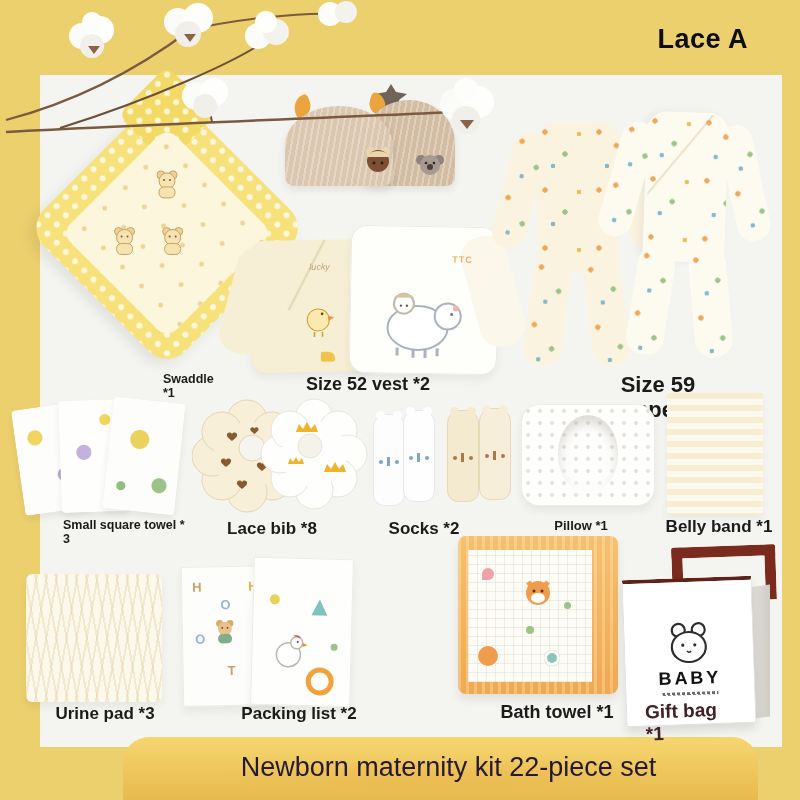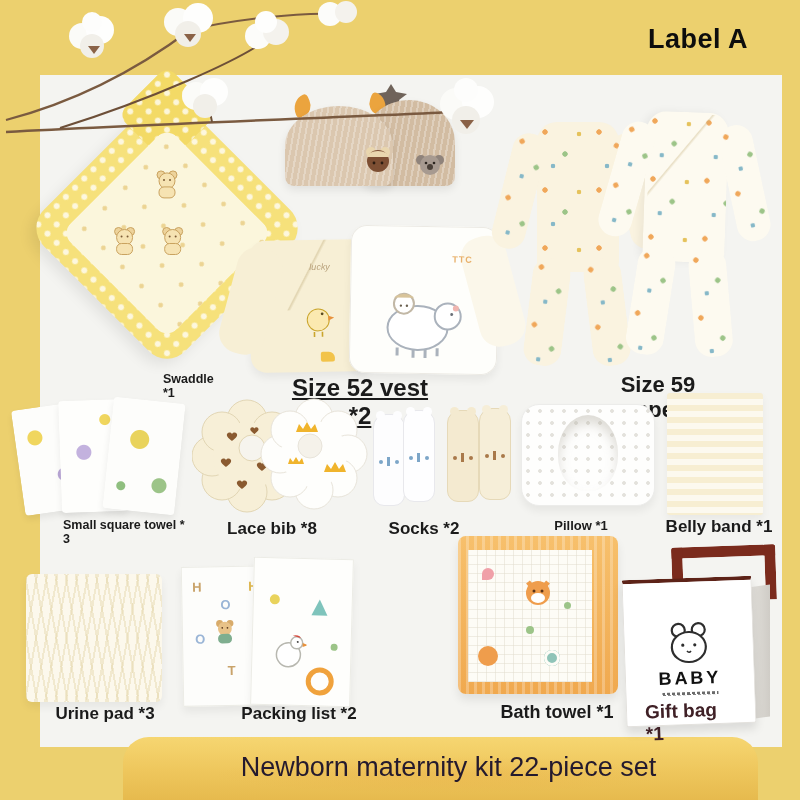--- a/index.html
+++ b/index.html
@@ -72,21 +72,21 @@
       <circle cx="456" cy="104" r="16" fill="#fbfbf8"></circle>
         <circle cx="478" cy="102" r="16" fill="#fefefd"></circle>
         <circle cx="466" cy="120" r="14" fill="#f1efe9"></circle>
         <circle cx="466" cy="90" r="12" fill="#fdfdfc"></circle>
       <path d="M88 46 l6 8 l6-8 z" fill="#8a6247"></path>
         <path d="M184 34 l6 8 l6-8 z" fill="#8a6247"></path>
         <path d="M460 120 l7 9 l7-9 z" fill="#8a6247"></path>
     </g>
   </svg>
 
-  <div id="badge">Label A</div>
+  <div id="badge">Lace A</div>
 
   <div class="abs" style="left:32px;top:88px;width:262px;height:285px;z-index:2;">
     <div class="abs bubble" style="left:35px;top:40px;width:200px;height:200px;border-radius:26px;transform:rotate(45deg);box-shadow:0 8px 14px rgba(0,0,0,.08);"></div>
     <div class="abs bubble" style="left:100px;top:-8px;width:70px;height:70px;border-radius:12px;transform:rotate(45deg);background-color:#f3da66;"></div>
     <div class="abs creambears" style="left:60px;top:70px;width:150px;height:150px;border-radius:14px;transform:rotate(45deg);">
       <svg style="position:absolute;left:28px;top:26px;width:26px;height:30px;transform:rotate(-45deg);" viewBox="0 0 26 30">
           <circle cx="7" cy="5" r="4" fill="#edd39b" stroke="#c9a25f"></circle>
           <circle cx="19" cy="5" r="4" fill="#edd39b" stroke="#c9a25f"></circle>
           <circle cx="13" cy="11" r="8" fill="#f6e3b2" stroke="#c9a25f"></circle>
           <rect x="5" y="17" width="16" height="11" rx="5" fill="#f6e3b2" stroke="#c9a25f"></rect>
@@ -165,21 +165,21 @@
           <circle cx="78" cy="32" r="1.5" fill="#6a7078"></circle>
           <circle cx="82" cy="26" r="3" fill="#f0b6b0"></circle>
           <circle cx="30" cy="22" r="10" fill="#fff" stroke="#c2b8a6" stroke-width="2"></circle>
           <path d="M20 16 a12 8 0 0 1 20 0 z" fill="#d8c49a"></path>
           <circle cx="27" cy="24" r="1.2" fill="#6a6050"></circle>
           <circle cx="33" cy="24" r="1.2" fill="#6a6050"></circle>
         </svg>
       <circle></circle>
     </div>
   </div>
-  <div class="lbl" style="left:290px;top:374px;width:140px;font-size:24px;text-decoration:underline;">Size 52 vest *2</div>
+  <div class="lbl" style="left:298px;top:374px;width:140px;font-size:18px;">Size 52 vest *2</div>
 
   <div class="abs" style="left:502px;top:106px;width:258px;height:266px;z-index:2;">
     <div class="romper" style="left:0;top:10px;">
       <div class="rb rpat" style="background-color:#faf3e0;"></div>
       <div class="ral rpat" style="background-color:#faf3e0;"></div>
       <div class="rar rpat" style="background-color:#faf3e0;"></div>
       <div class="rll rpat" style="background-color:#faf3e0;"></div>
       <div class="rlr rpat" style="background-color:#faf3e0;"></div>
     </div>
     <div class="romper" style="left:106px;top:0;transform:rotate(2deg);">

